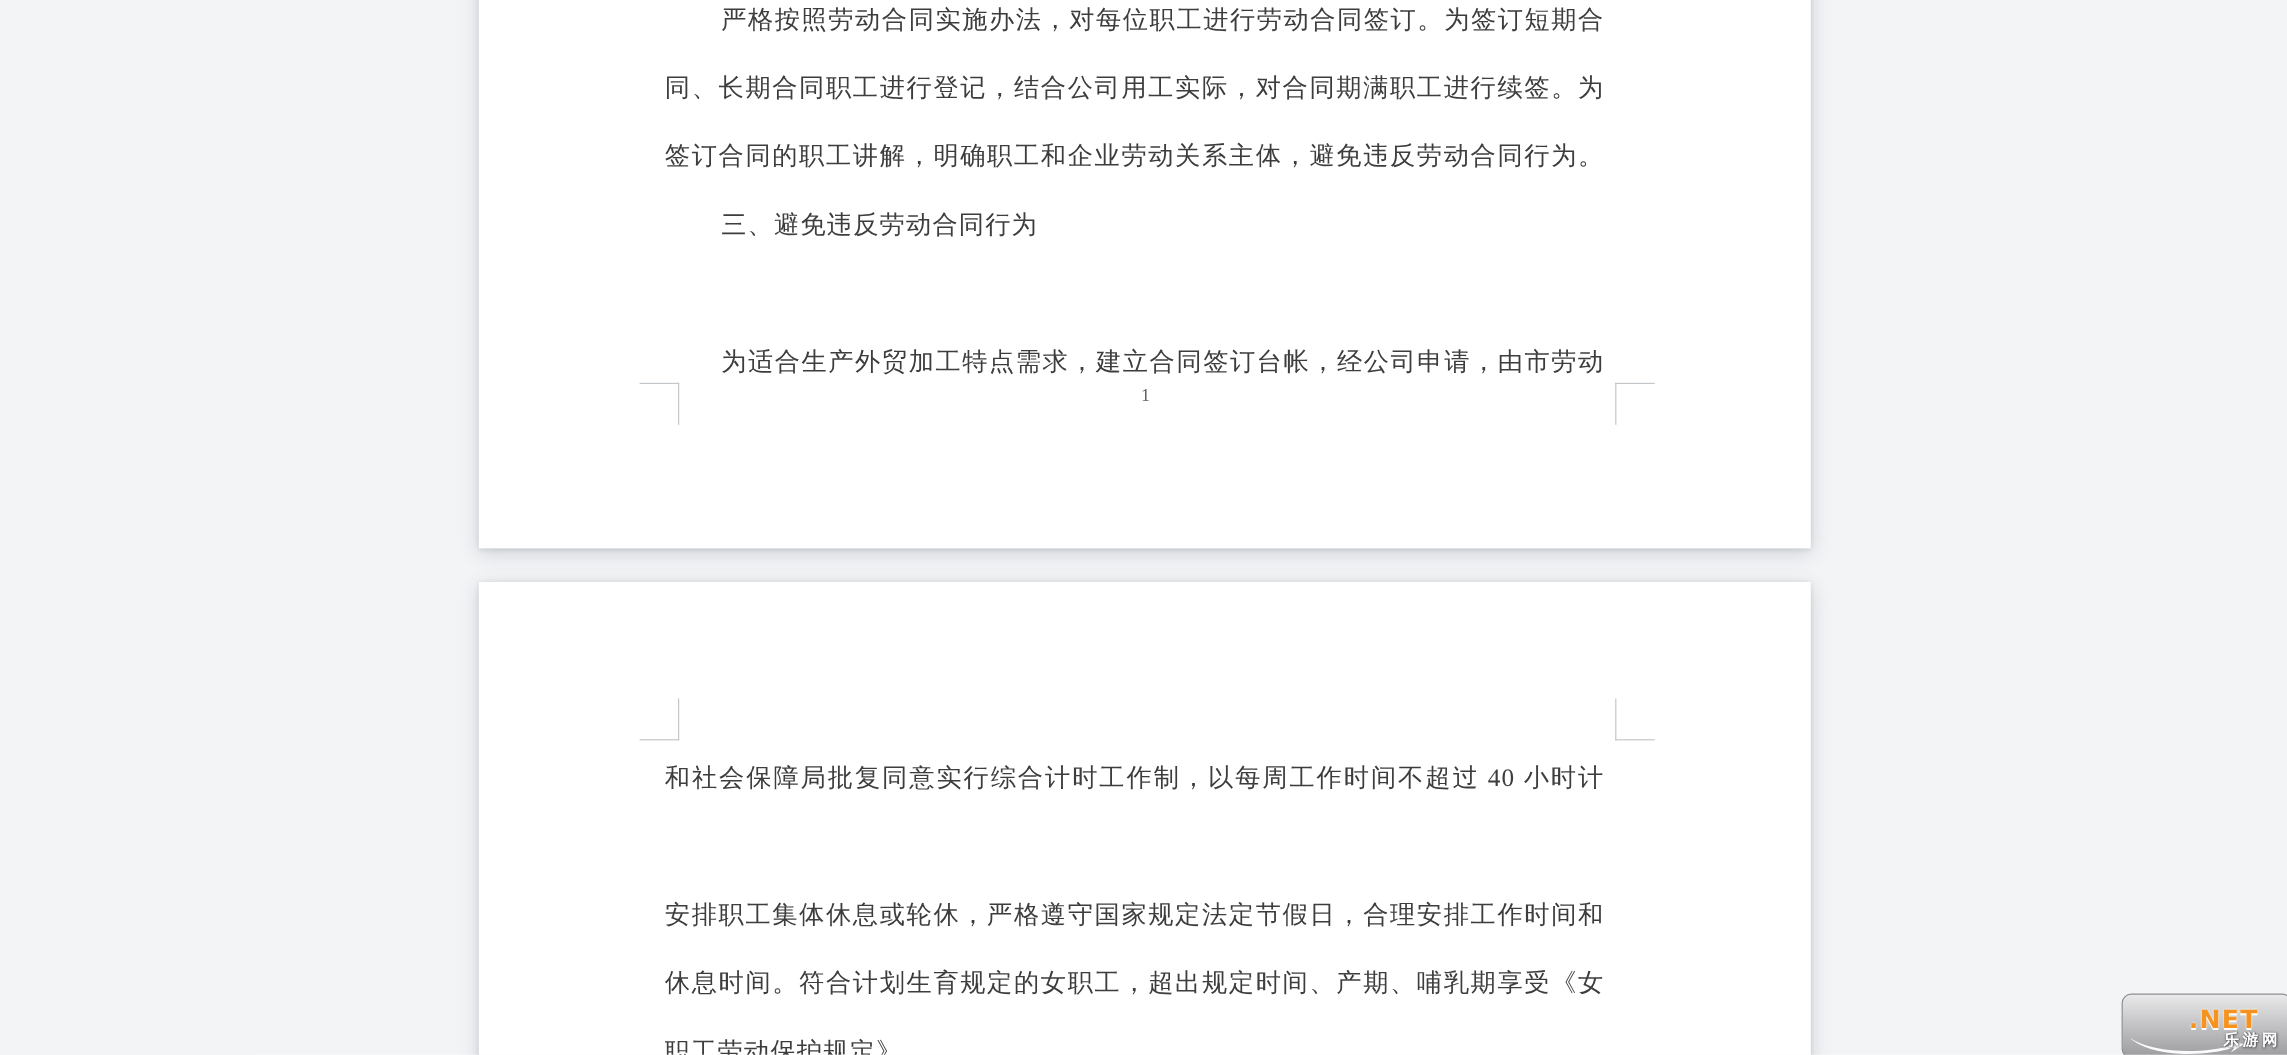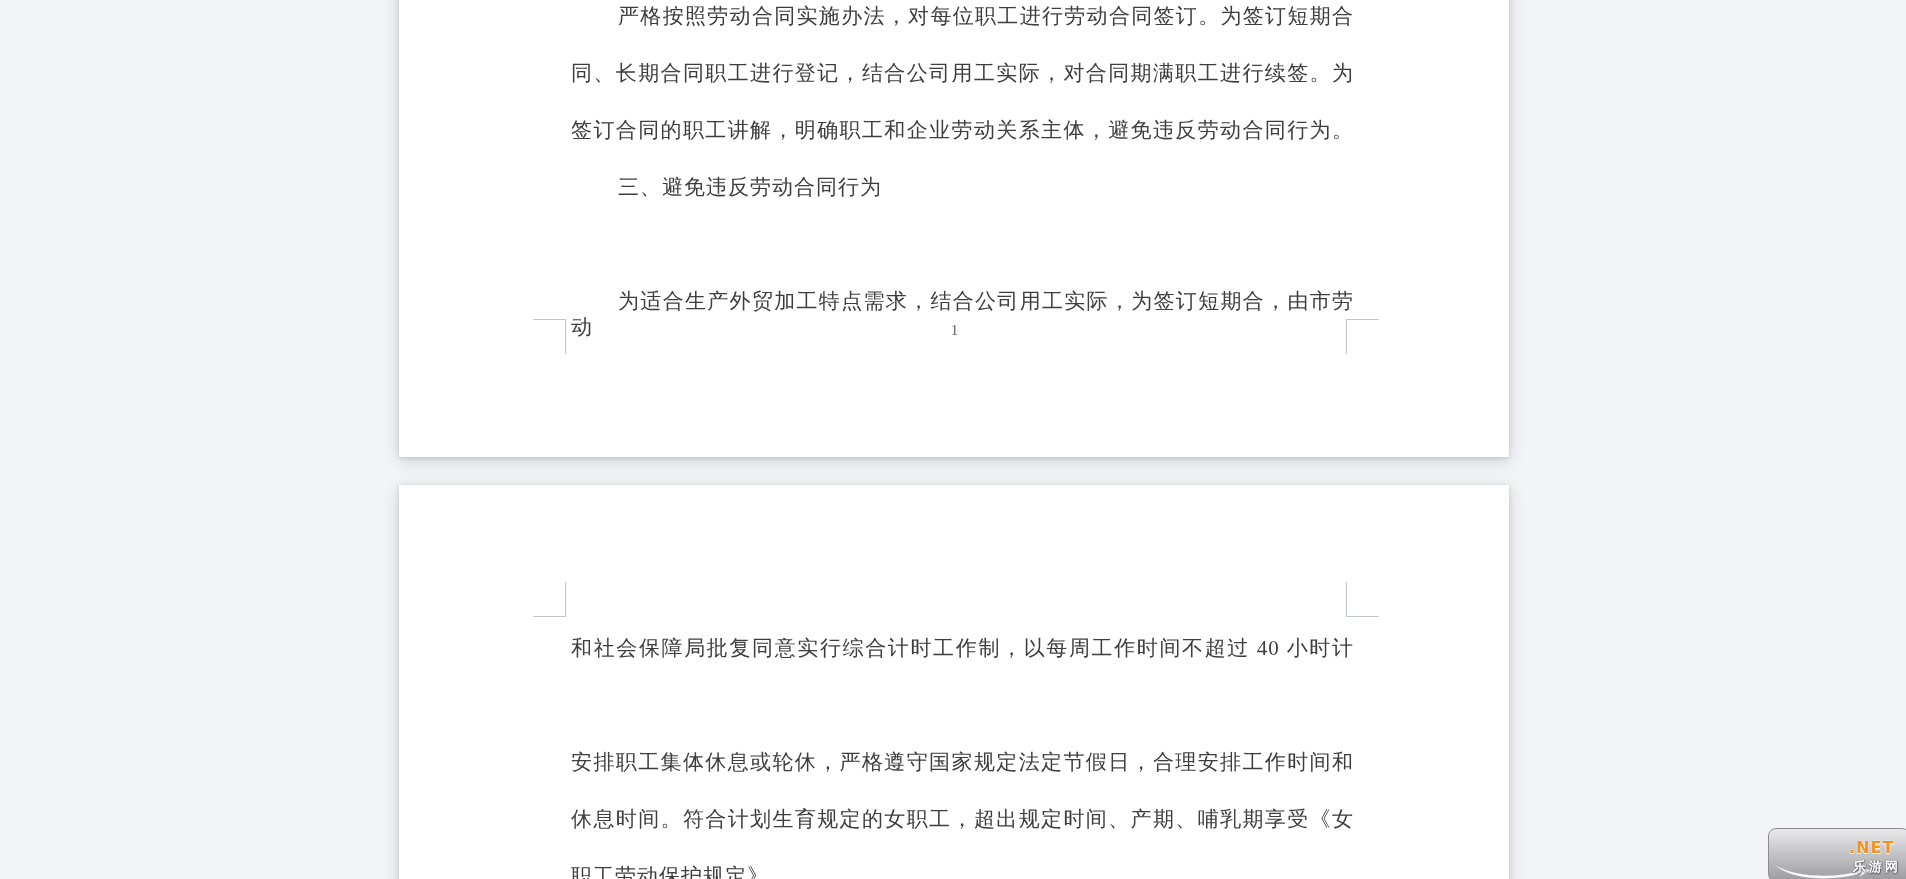--- a/index.html
+++ b/index.html
@@ -17,21 +17,21 @@
     background:#ffffff;
     box-shadow:0 1px 4px rgba(60,70,90,.18), 0 4px 16px rgba(60,70,90,.20);
   }
   .page1 { top:-1113px; height:1570px; }
   .page2 { top:485px;  height:1570px; }
   .p1-inner { position:absolute; left:0; right:0; bottom:0; height:458px; }
   .p2-inner { position:absolute; left:0; right:0; top:0; height:318px; }
 
   .doc-line {
     position:absolute;
-    left:172px;
+    left:155px;
     width:783px;
     height:26px;
     line-height:26px;
     font-size:21px;
     letter-spacing:1px;
     color:#3d3d3d;
     white-space:nowrap;
   }
   .justify {
     white-space:normal;
@@ -71,22 +71,22 @@
   .wm-962 {
     position:absolute; left:7px; top:1px;
     font-size:33px; font-weight:bold; font-style:italic;
     letter-spacing:-1px;
     text-shadow:0 1px 1px rgba(255,255,255,.85);
     margin-top:44px;
   }
   .wm-d9,.wm-d2 { color:#f6921e; }
   .wm-d6 { color:#5cb3e4; }
   .wm-net {
-    position:absolute; left:80px; top:9px;
-    font-size:16px; font-weight:bold;
+    position:absolute; left:55px; top:9px;
+    font-size:21px; font-weight:bold;
     color:#f6921e;
     letter-spacing:1px;
     text-shadow:0 1px 0 #ffffff, 0 0 2px rgba(255,255,255,.9);
   }
   .wm-swoosh { position:absolute; left:4px; top:32px; }
   .wm-site {
     position:absolute; right:8px; bottom:5px;
     font-size:13px; font-weight:bold;
     color:#ffffff;
     letter-spacing:3px;
@@ -97,21 +97,21 @@
 <body>
 
 <div class="stage">
 
   <div class="page page1">
     <div class="p1-inner">
       <div class="doc-line justify indent" style="top:4px">严格按照劳动合同实施办法，对每位职工进行劳动合同签订。为签订短期合</div>
       <div class="doc-line justify" style="top:61px">同、长期合同职工进行登记，结合公司用工实际，对合同期满职工进行续签。为</div>
       <div class="doc-line justify" style="top:118px">签订合同的职工讲解，明确职工和企业劳动关系主体，避免违反劳动合同行为。</div>
       <div class="doc-line indent" style="top:175px">三、避免违反劳动合同行为</div>
-      <div class="doc-line justify indent" style="top:289px">为适合生产外贸加工特点需求，结合公司用工实际，为签订短期合，由市劳动</div>
+      <div class="doc-line justify indent" style="top:289px">为适合生产外贸加工特点需求，建立合同签订台帐，经公司申请，由市劳动</div>
 
       <div class="crop-mark crop-bl"></div>
       <div class="crop-mark crop-br"></div>
 
       <div class="page-number">1</div>
     </div>
   </div>
 
   <div class="page page2">
     <div class="p2-inner">

